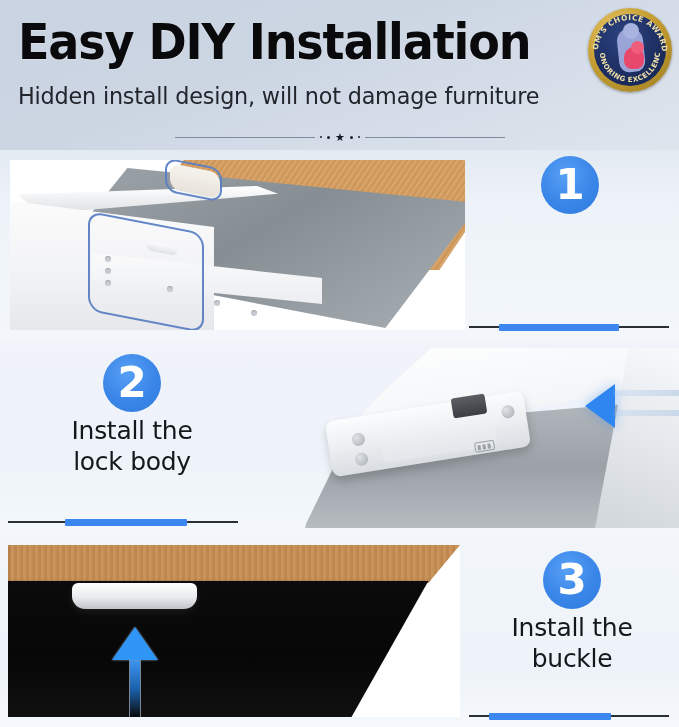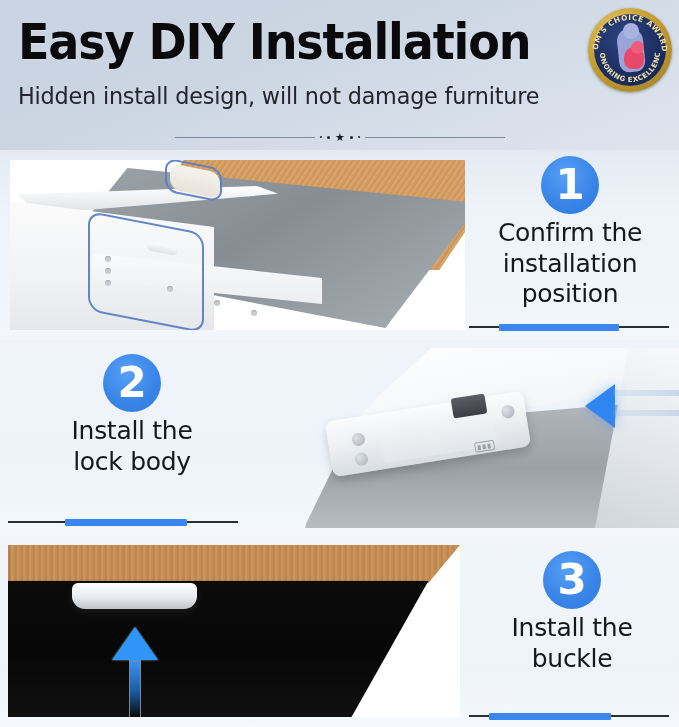--- a/index.html
+++ b/index.html
@@ -281,22 +281,20 @@
       <div class="a1-hole" style="left:95px;top:120px;"></div>
       <div class="a1-hole" style="left:157px;top:126px;"></div>
       <div class="a1-hole" style="left:204px;top:140px;"></div>
       <div class="a1-hole" style="left:241px;top:150px;"></div>
       <div class="a1-outline o1"></div>
       <div class="a1-outline o2"></div>
     </div>
 
     <div class="step-text" style="right:4px; top:6px; width:210px;">
       <div class="step-num">1</div>
-      <div class="step-label">Confirm the
-installation position</div>
     </div>
 
     <div class="rule" style="right:10px; bottom:12px; width:200px;"></div>
     <div class="rule-blue" style="right:60px; bottom:9px; width:120px;"></div>
   </div>
 
   <div class="panel panel-2">
     <div class="panel-bg-2"></div>
 
     <div class="art2">

